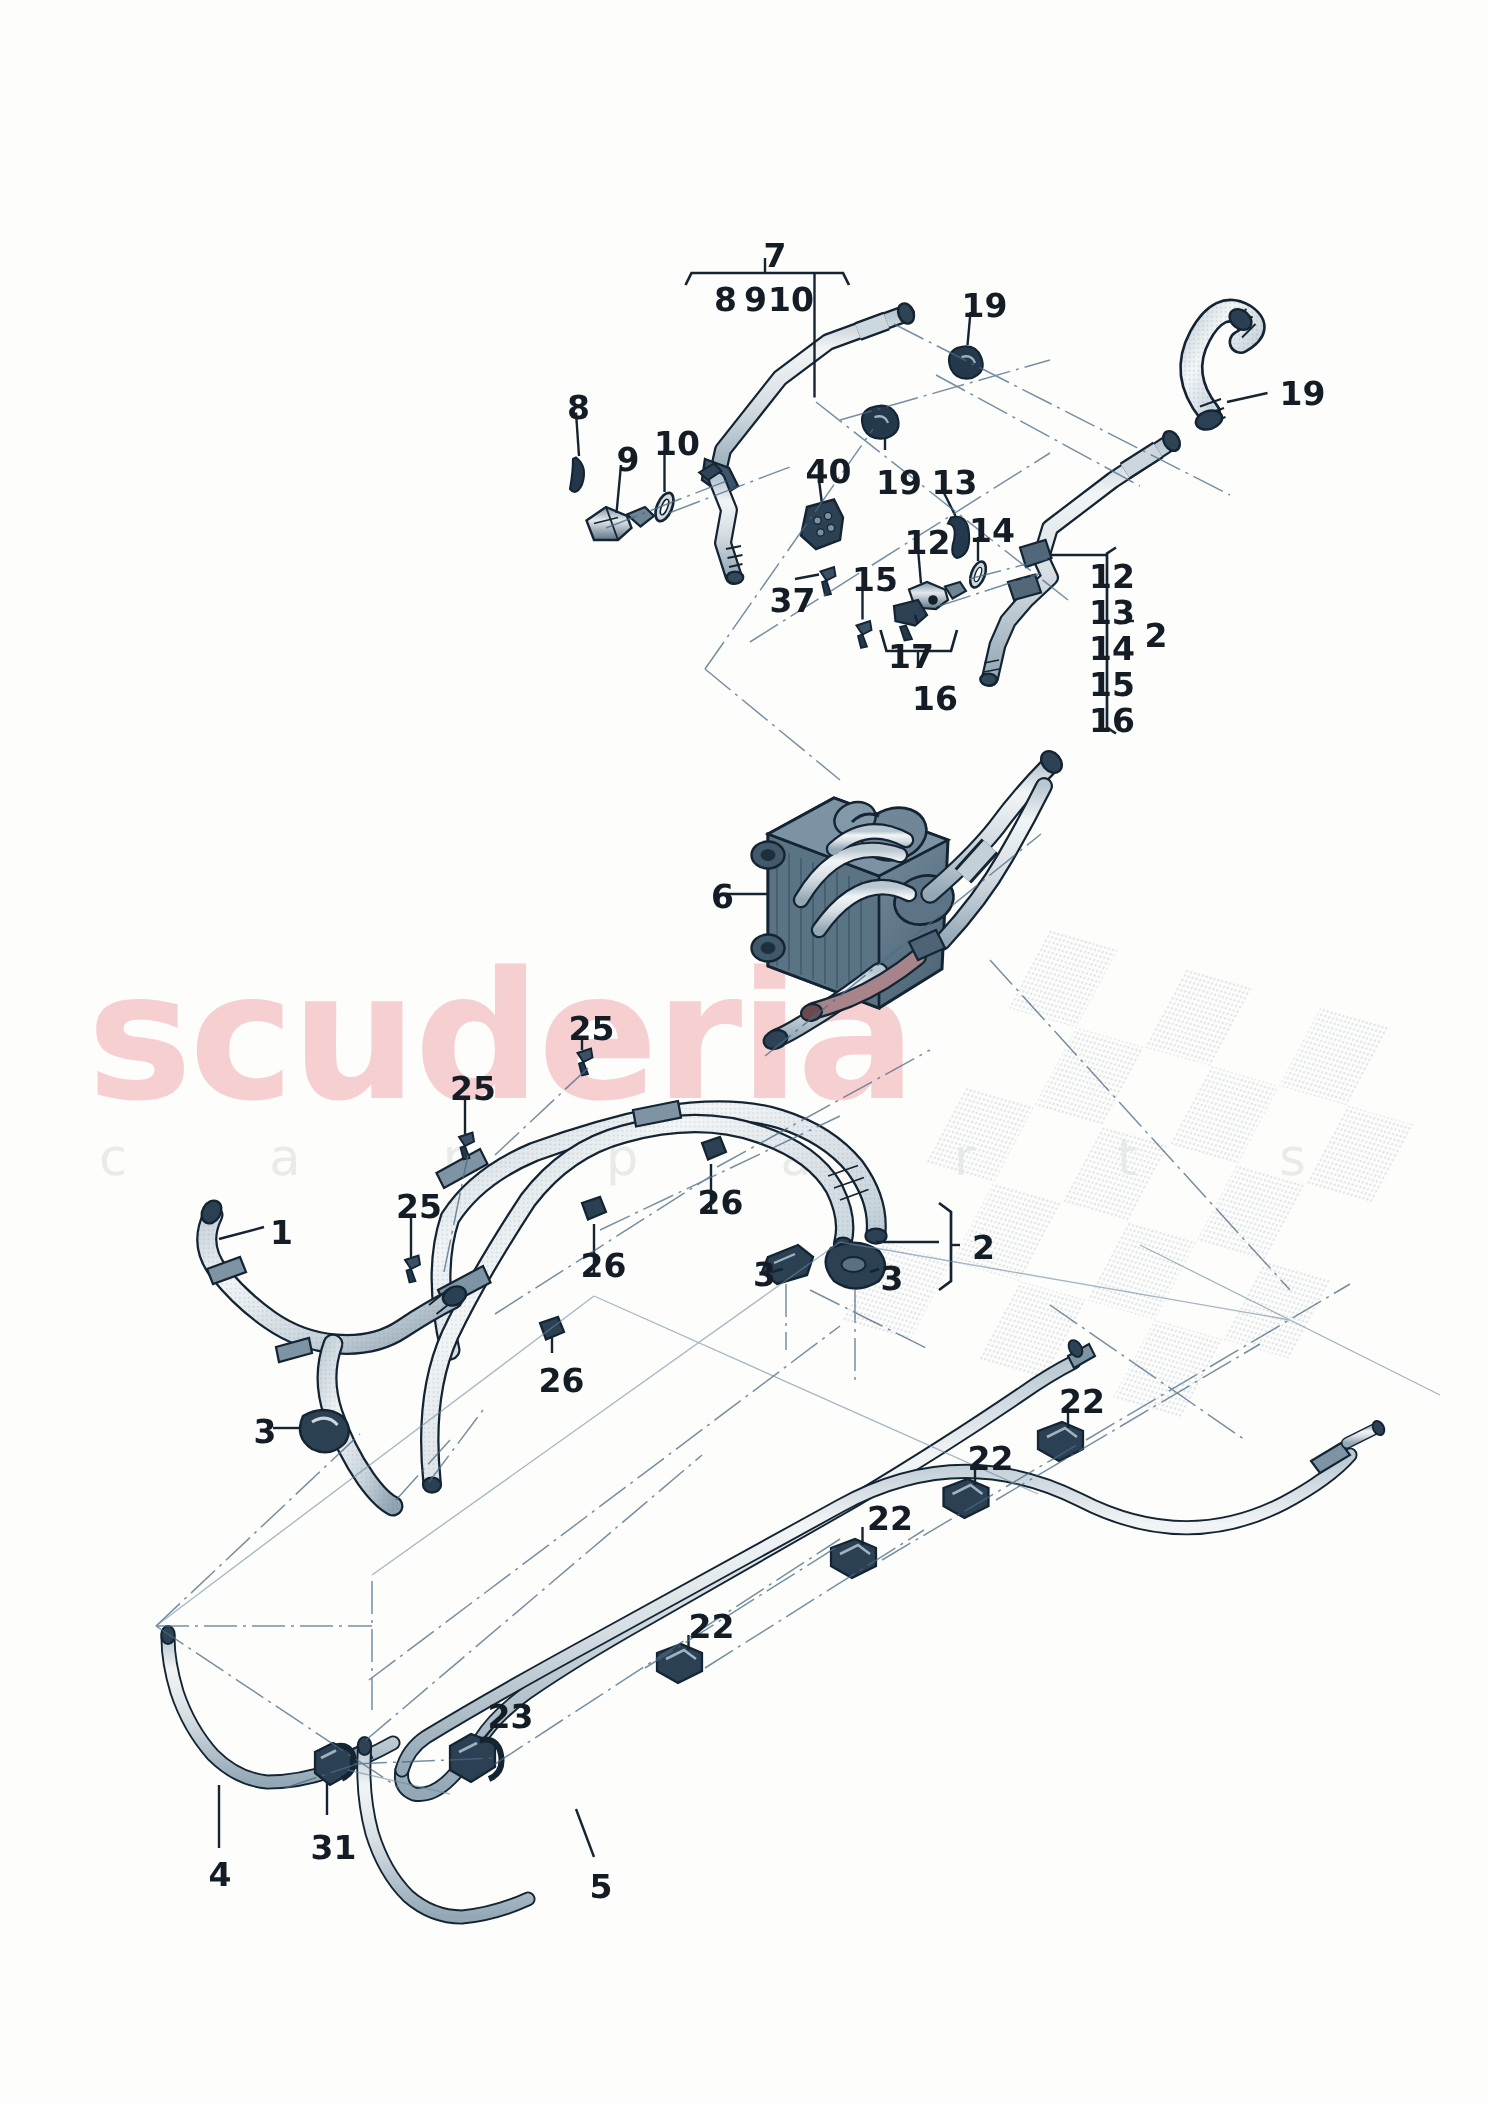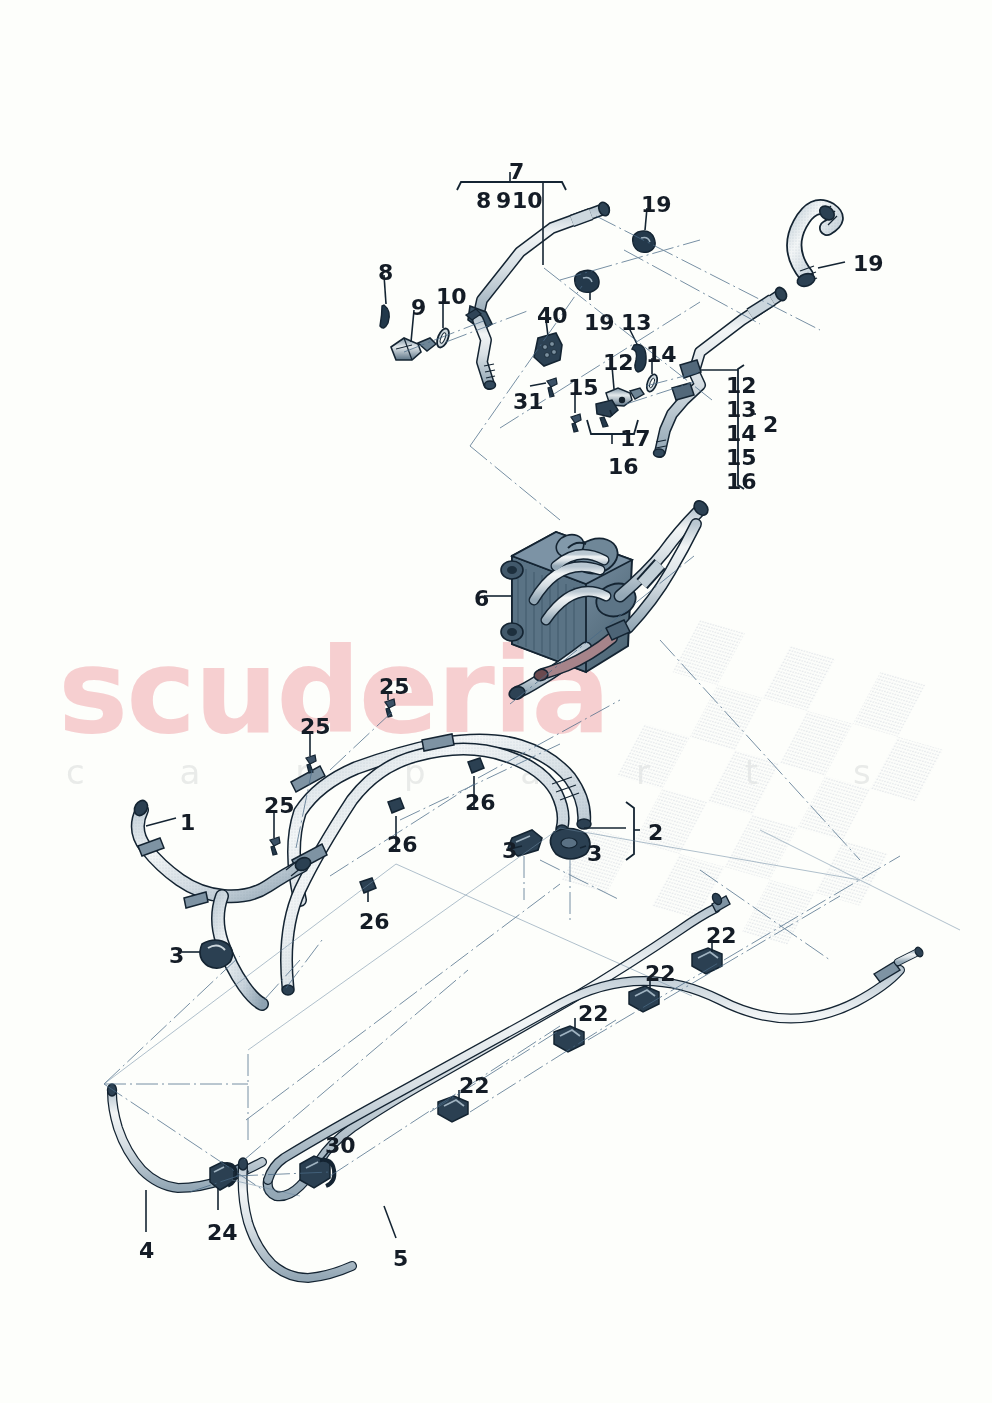--- a/index.html
+++ b/index.html
@@ -551,23 +551,23 @@
   <div class="lbl" style="left:641px;top:194px">19</div>
   <div class="lbl" style="left:853px;top:253px">19</div>
   <div class="lbl" style="left:378px;top:262px">8</div>
   <div class="lbl" style="left:411px;top:297px">9</div>
   <div class="lbl" style="left:436px;top:286px">10</div>
   <div class="lbl" style="left:537px;top:305px">40</div>
   <div class="lbl" style="left:584px;top:312px">19</div>
   <div class="lbl" style="left:621px;top:312px">13</div>
   <div class="lbl" style="left:603px;top:352px">12</div>
   <div class="lbl" style="left:646px;top:344px">14</div>
-  <div class="lbl" style="left:513px;top:391px">31</div>
+  <div class="lbl" style="left:513px;top:391px">37</div>
   <div class="lbl" style="left:568px;top:377px">15</div>
-  <div class="lbl" style="left:620px;top:428px">17</div>
+  <div class="lbl" style="left:592px;top:428px">17</div>
   <div class="lbl" style="left:608px;top:456px">16</div>
   <div class="lbl" style="left:726px;top:375px">12</div>
   <div class="lbl" style="left:726px;top:399px">13</div>
   <div class="lbl" style="left:726px;top:423px">14</div>
   <div class="lbl" style="left:726px;top:447px">15</div>
   <div class="lbl" style="left:726px;top:471px">16</div>
   <div class="lbl" style="left:763px;top:414px">2</div>
   <div class="lbl" style="left:474px;top:588px">6</div>
   <div class="lbl" style="left:379px;top:676px">25</div>
   <div class="lbl" style="left:300px;top:716px">25</div>
@@ -577,18 +577,18 @@
   <div class="lbl" style="left:359px;top:911px">26</div>
   <div class="lbl" style="left:180px;top:812px">1</div>
   <div class="lbl" style="left:648px;top:822px">2</div>
   <div class="lbl" style="left:502px;top:840px">3</div>
   <div class="lbl" style="left:587px;top:843px">3</div>
   <div class="lbl" style="left:169px;top:945px">3</div>
   <div class="lbl" style="left:706px;top:925px">22</div>
   <div class="lbl" style="left:645px;top:963px">22</div>
   <div class="lbl" style="left:578px;top:1003px">22</div>
   <div class="lbl" style="left:459px;top:1075px">22</div>
-  <div class="lbl" style="left:325px;top:1135px">30</div>
+  <div class="lbl" style="left:325px;top:1135px">23</div>
   <div class="lbl" style="left:139px;top:1240px">4</div>
-  <div class="lbl" style="left:207px;top:1222px">24</div>
+  <div class="lbl" style="left:207px;top:1222px">31</div>
   <div class="lbl" style="left:393px;top:1248px">5</div>
 
 </div>
 
 </body></html>

